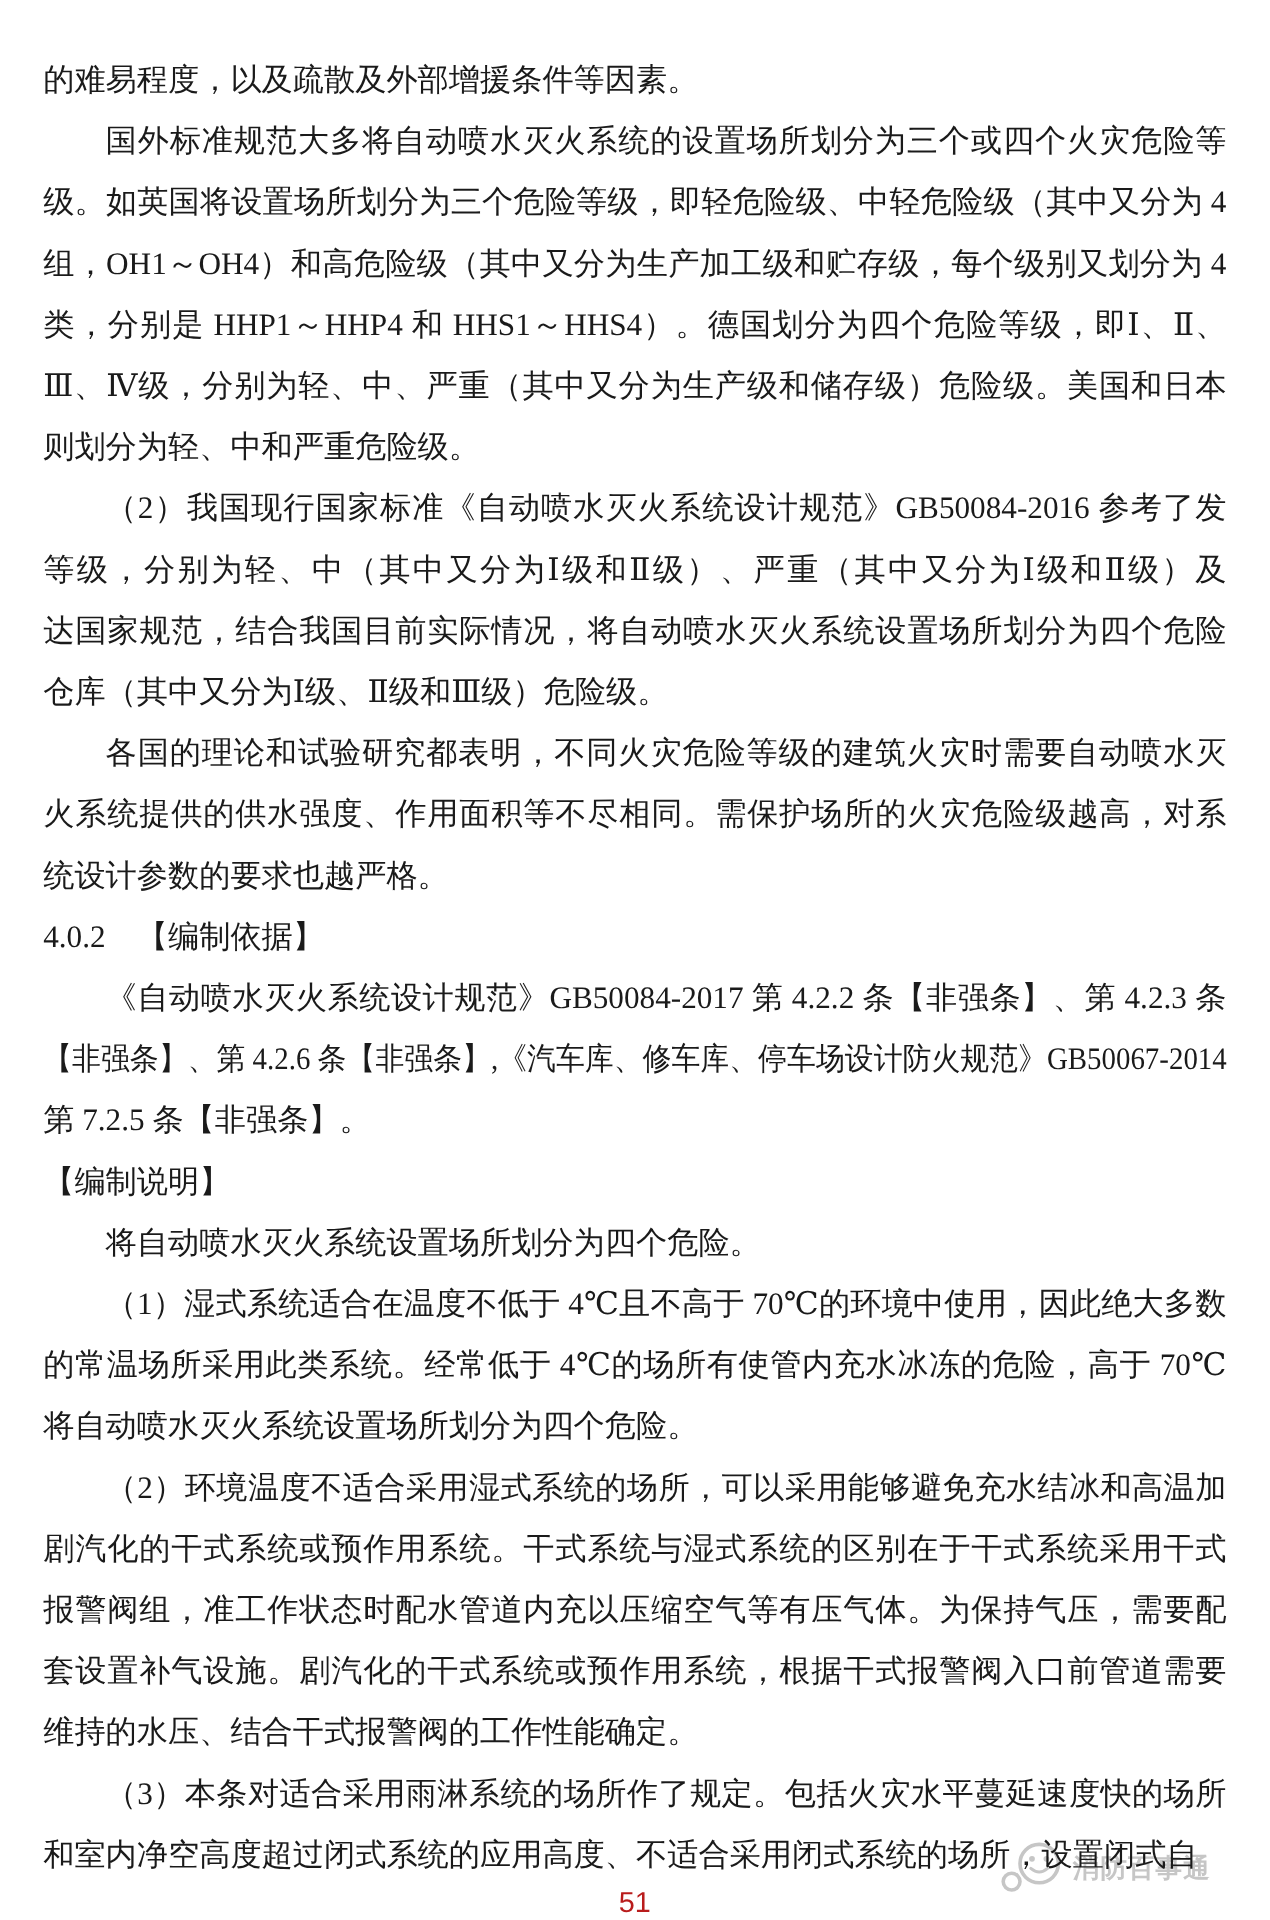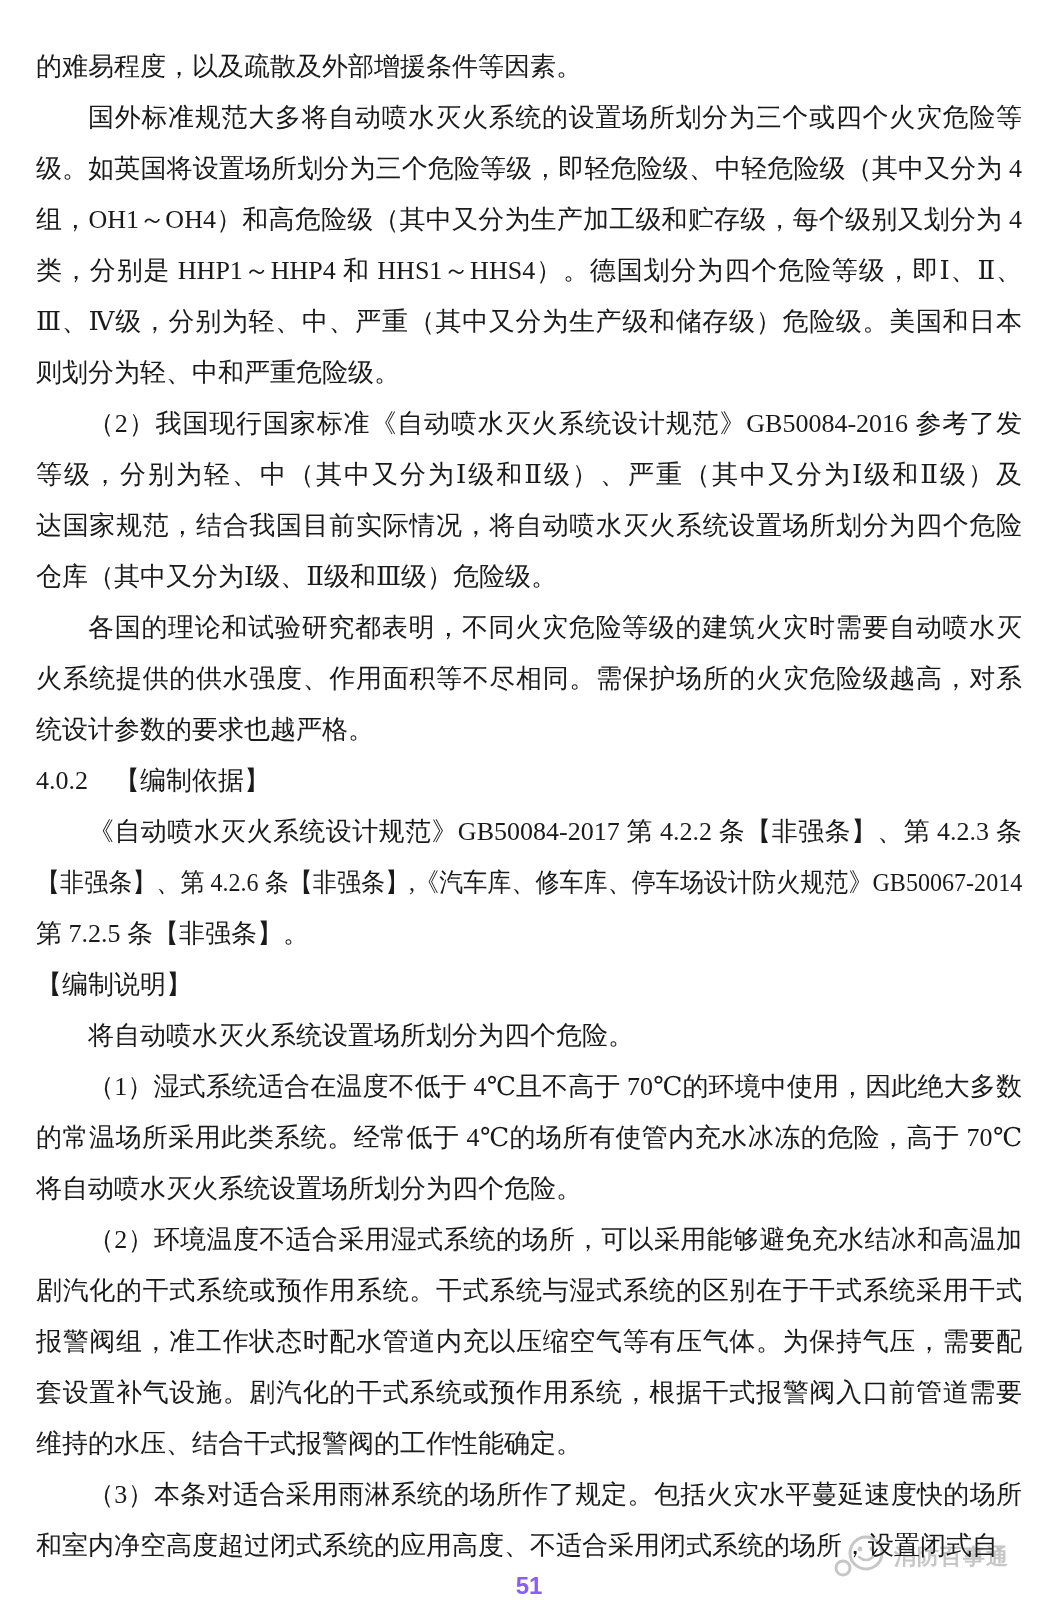--- a/index.html
+++ b/index.html
@@ -32,23 +32,23 @@
   .line.just { text-align: justify; text-align-last: justify; }
   .line.indent { text-indent: 52px; }
   .footer {
     position: absolute;
     left: 0;
     top: 1556px;
     width: 100%;
     text-align: center;
     z-index: 3;
     font-family: "Liberation Sans", "DejaVu Sans", sans-serif;
-    font-weight: bold;
+    font-weight: normal;
     font-size: 24px;
-    color: #8b5cf6;
+    color: #b91c1c;
   }
   .watermark {
     position: absolute;
     left: 830px;
     top: 1518px;
     z-index: 1;
     display: flex;
     align-items: center;
     gap: 6px;
     color: #c6c6c6;

